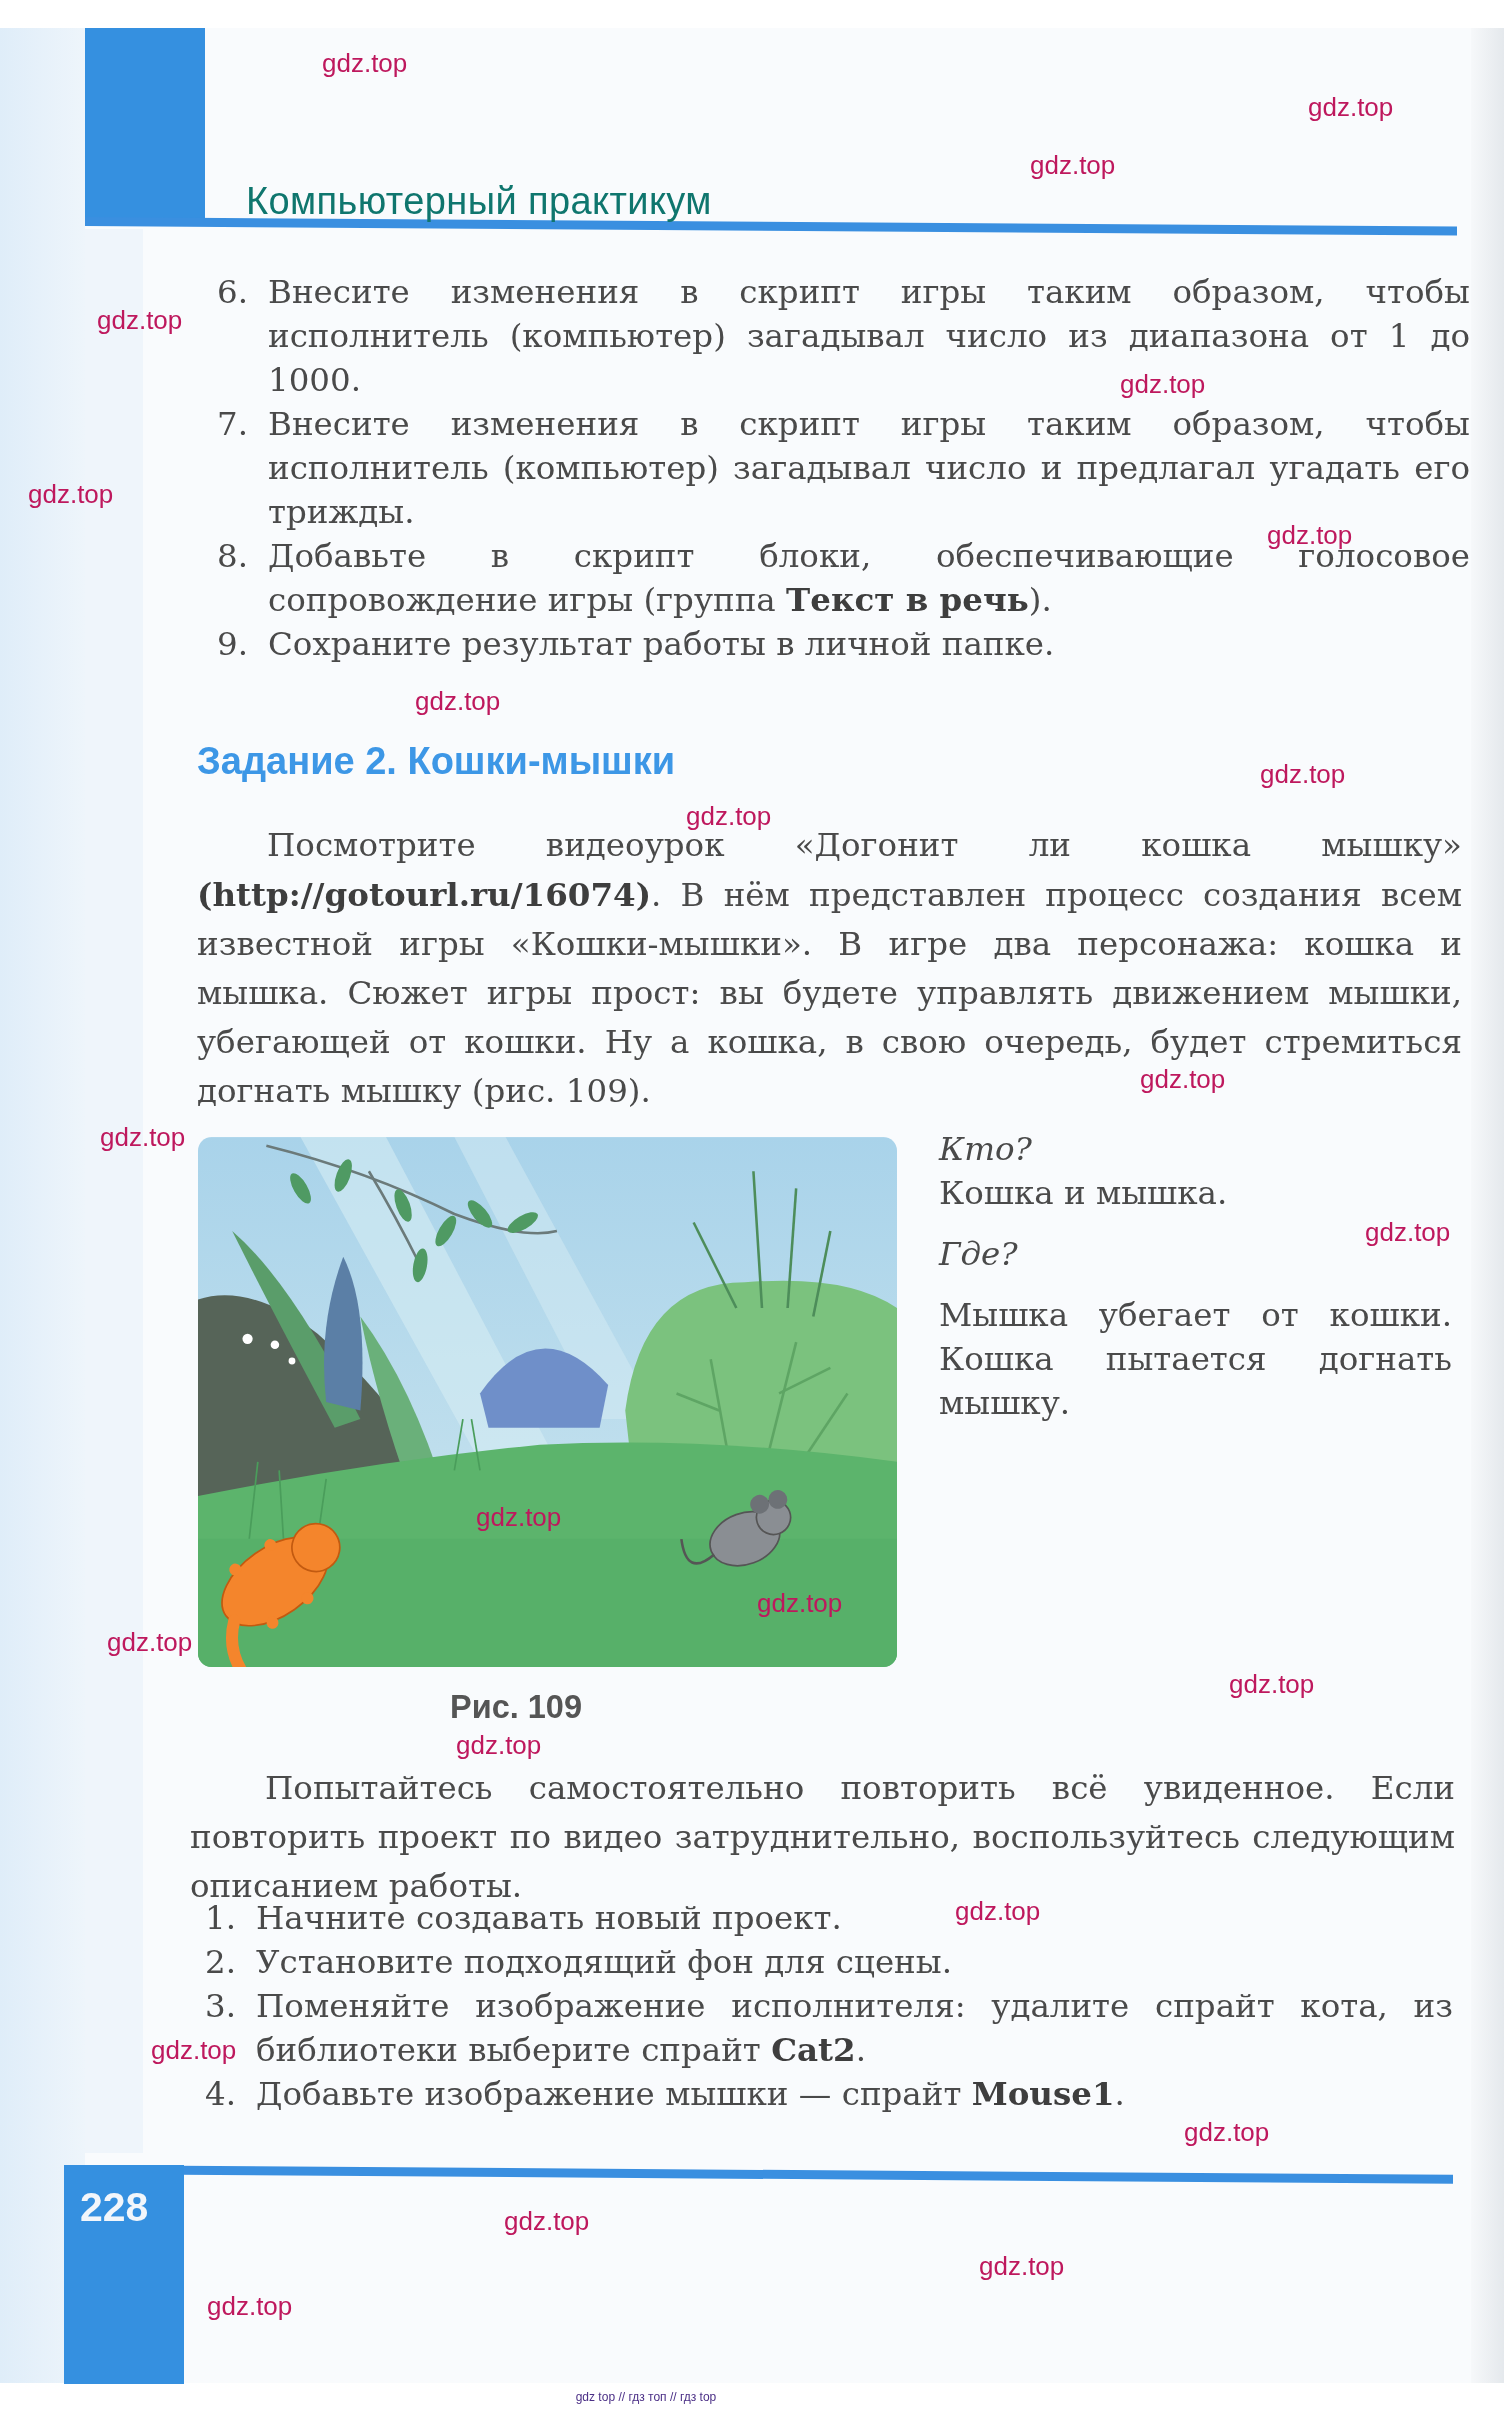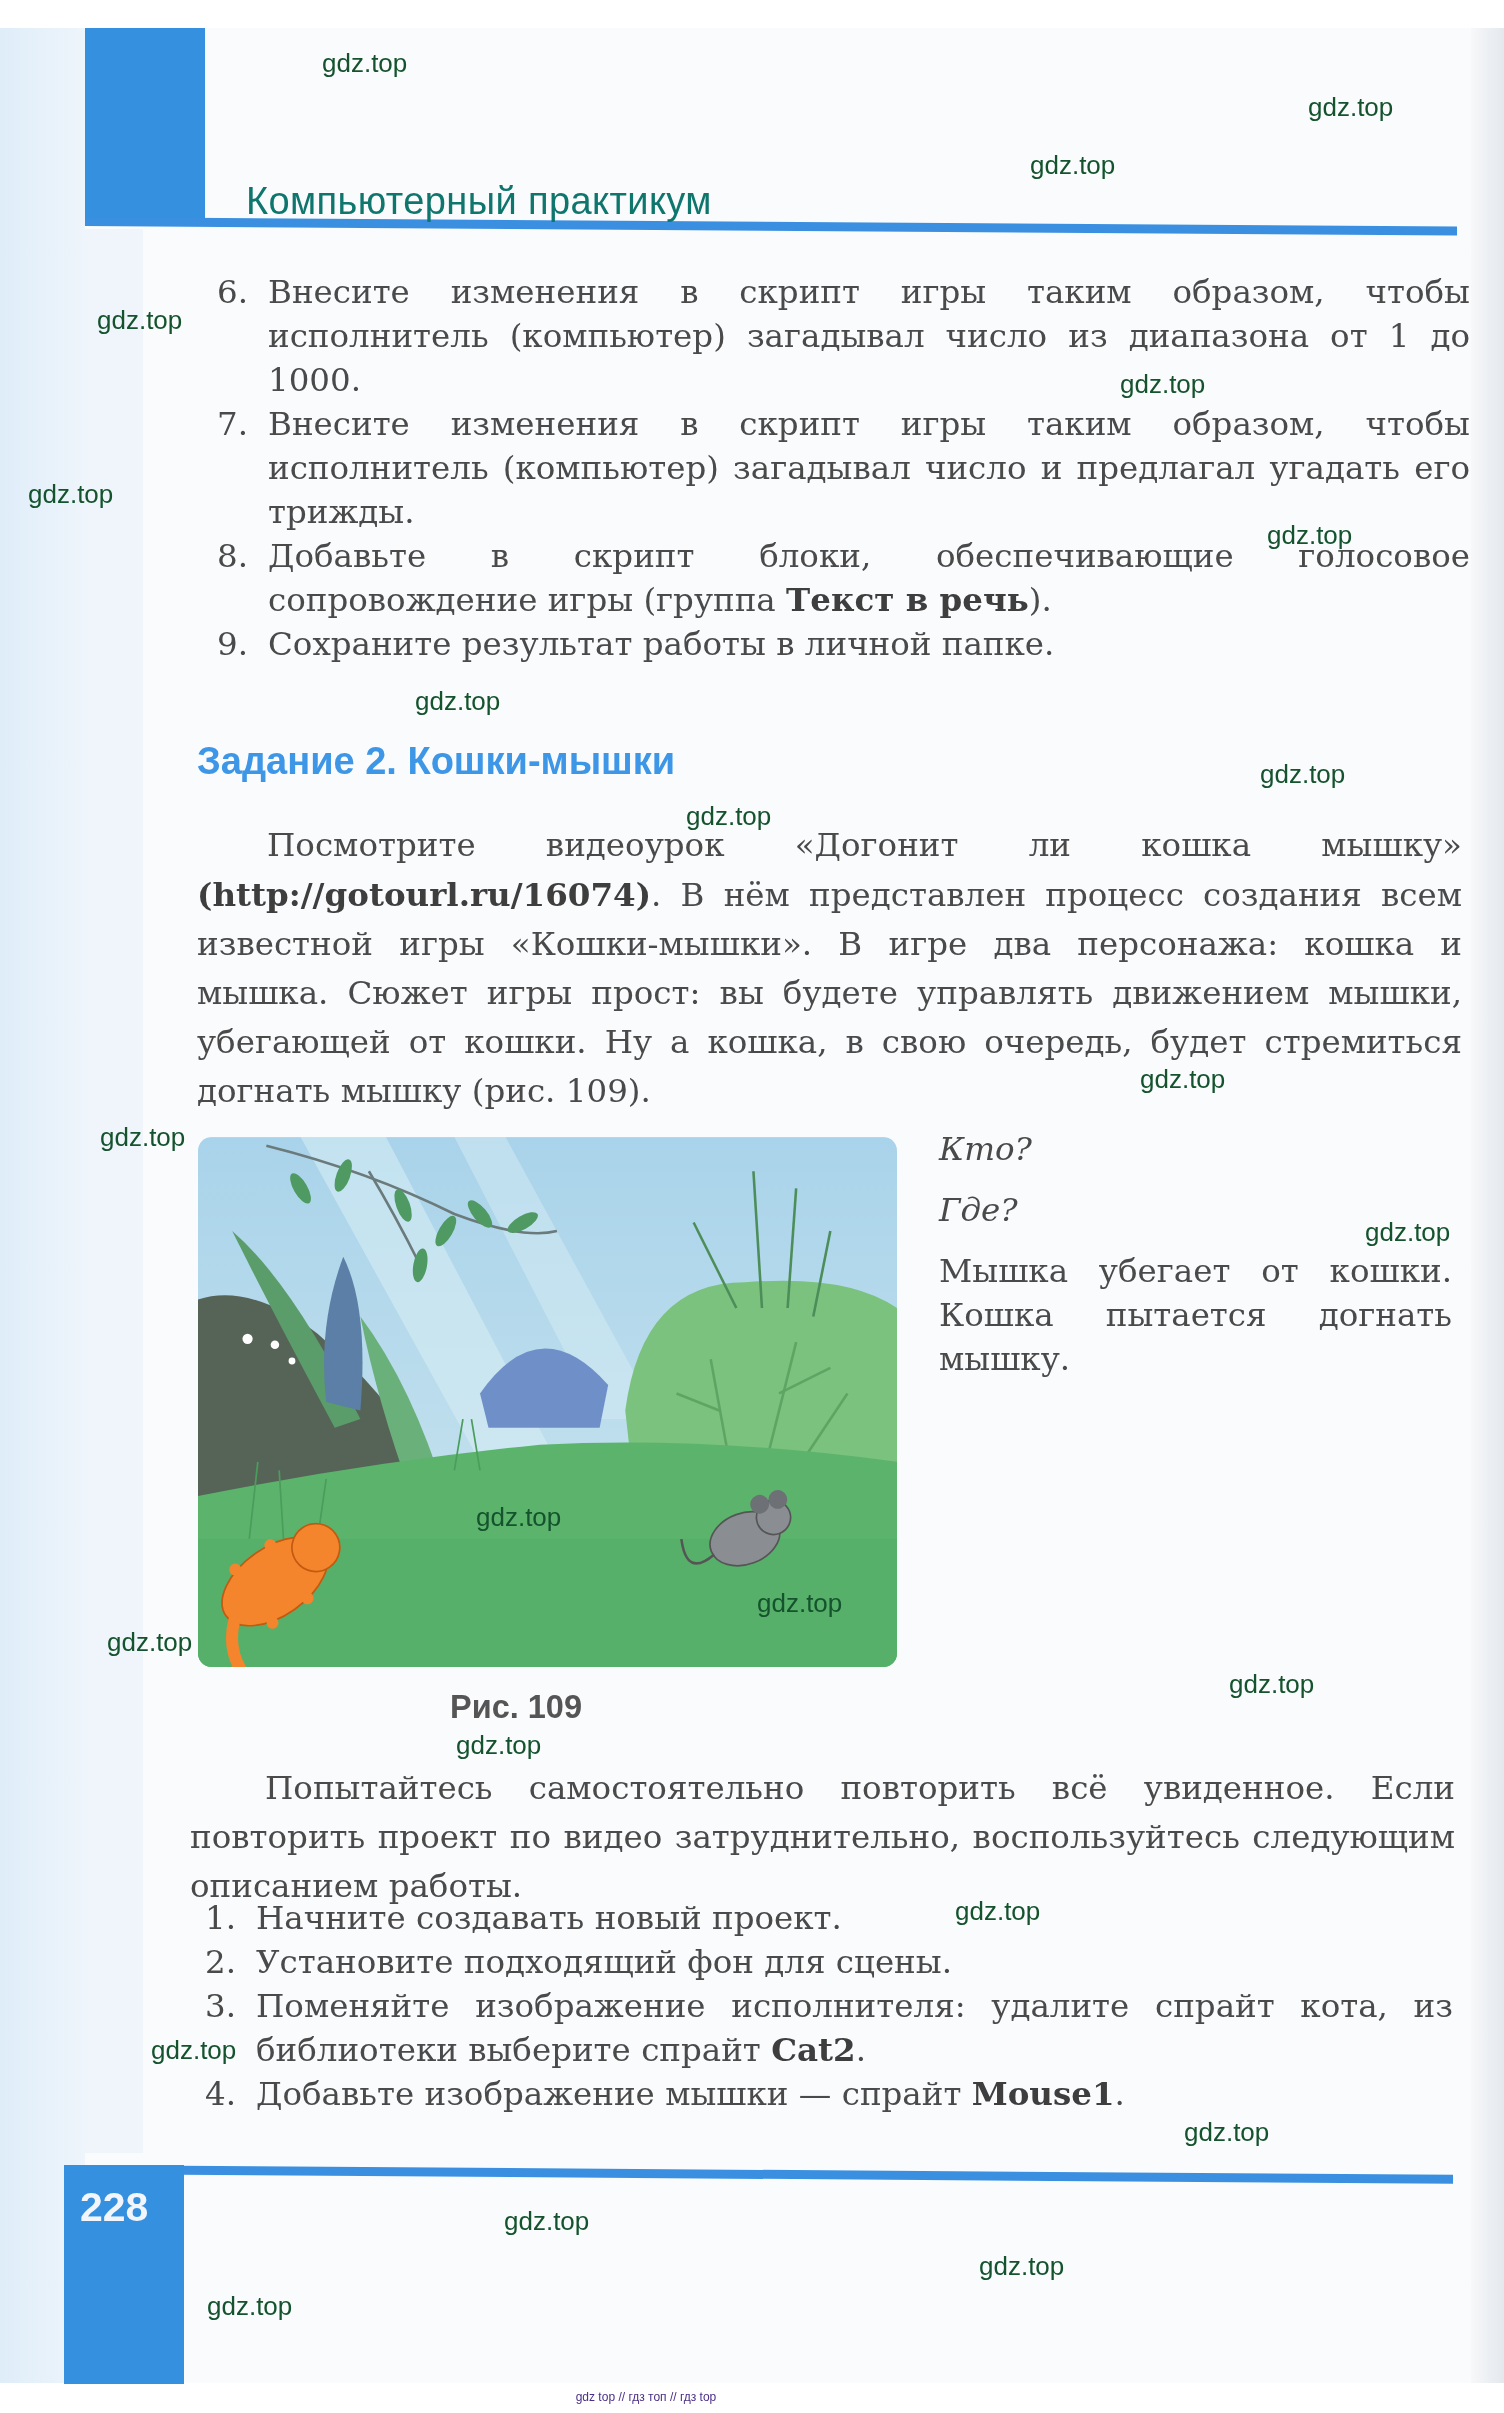--- a/index.html
+++ b/index.html
@@ -21,21 +21,21 @@
   .para{position:absolute;width:1265px;font-size:32.5px;line-height:49px;color:#4a4a4a;text-align:justify;}
   .figure{position:absolute;left:198px;top:1137px;width:699px;height:530px;border-radius:13.7px;overflow:hidden;}
   .fig-caption{position:absolute;left:450px;top:1689px;font-family:"Liberation Sans",sans-serif;font-weight:bold;font-size:32.5px;color:#555;}
   .qa{position:absolute;left:939px;top:1127px;width:513px;font-size:32.5px;line-height:44px;color:#4a4a4a;}
   .qa .q{font-style:italic;}
   .qa .a{text-align:justify;}
   .qa .gap{height:17px;}
   .footer-line{position:absolute;left:64px;top:2165px;width:1389px;height:8.5px;background:#3a8fe0;transform:skewY(0.4deg);transform-origin:left;}
   .blue-tab-bottom{position:absolute;left:64px;top:2165px;width:120px;height:219px;background:#3590e0;}
   .page-num{position:absolute;left:80px;top:2184px;font-family:"Liberation Sans",sans-serif;font-weight:bold;font-size:41px;color:#f2f6fb;}
-  .wm{position:absolute;font-family:"Liberation Sans",sans-serif;font-size:26px;color:#14532d;}
+  .wm{position:absolute;font-family:"Liberation Sans",sans-serif;font-size:26px;color:#be185d;}
   .bottomnote{position:absolute;top:2390px;left:0;width:1292px;text-align:center;font-family:"Liberation Sans",sans-serif;font-size:12px;color:#4b2f86;}
 </style>
 </head>
 <body>
 
 <div class="topnote">Ищите нас по запросу ГДЗ ТОП</div>
 
 <div class="page"></div>
 <div class="leftshade"></div>
 <div class="leftshade2"></div>
@@ -150,20 +150,21 @@
         <circle cx="52" cy="-30" r="11" fill="#6d7176"></circle>
       <path d="M-40,5 Q-80,20 -70,-25" stroke="#555" stroke-width="3" fill="none"></path>
     </g>
   </svg>
 </div>
 
 <div class="fig-caption">Рис. 109</div>
 
 <div class="qa">
   <div class="q">Кто?</div>
+  <div class="a">Кошка и мышка.</div>
   <div class="gap"></div>
   <div class="q">Где?</div>
   <div class="gap"></div>
   <div class="a">Мышка убегает от кошки. Кошка пытается догнать мышку.</div>
 </div>
 
 <div class="para" style="left:190px;top:1764px;text-indent:75px;">Попытайтесь самостоятельно повторить всё увиденное. Если повторить проект по видео затруднительно, воспользуйтесь следующим описанием работы.</div>
 
 <div class="list" style="left:205px;top:1896px;width:1248px;">
   <div class="item">

